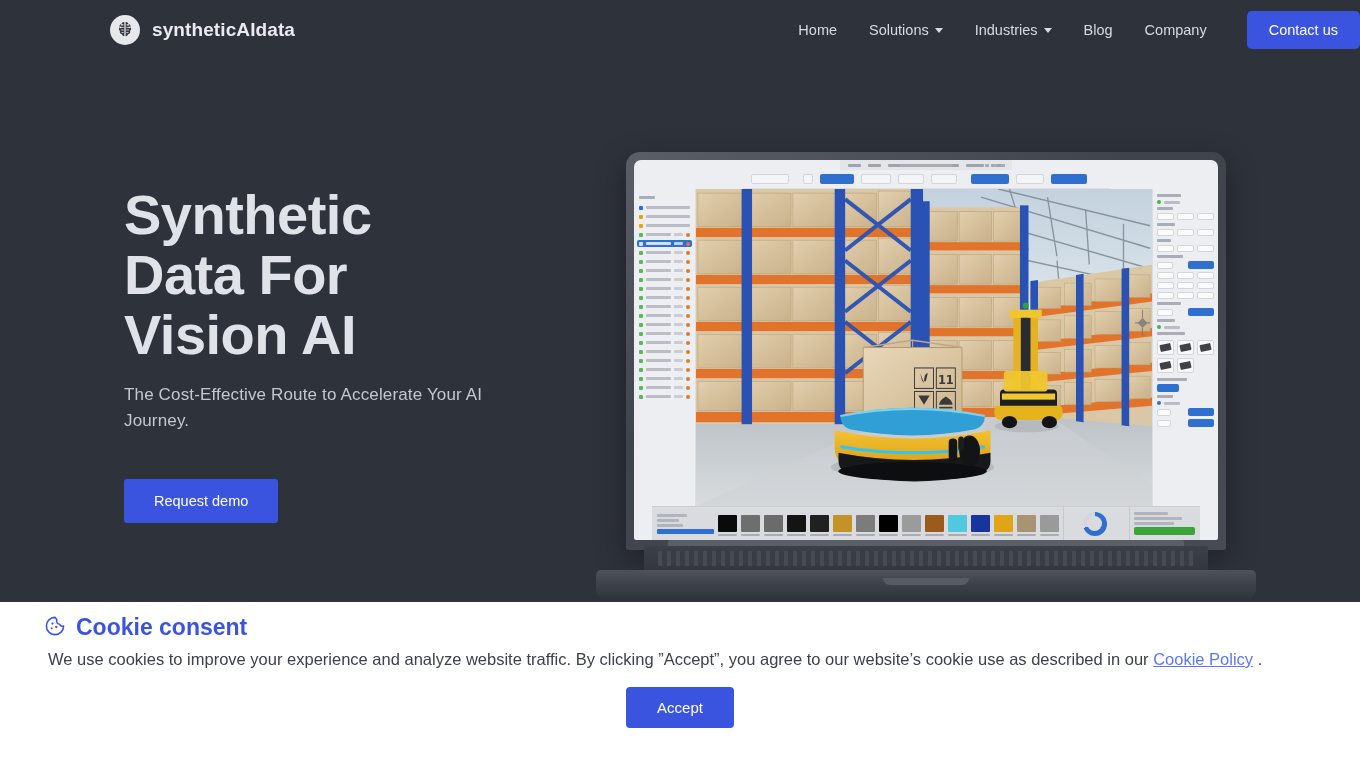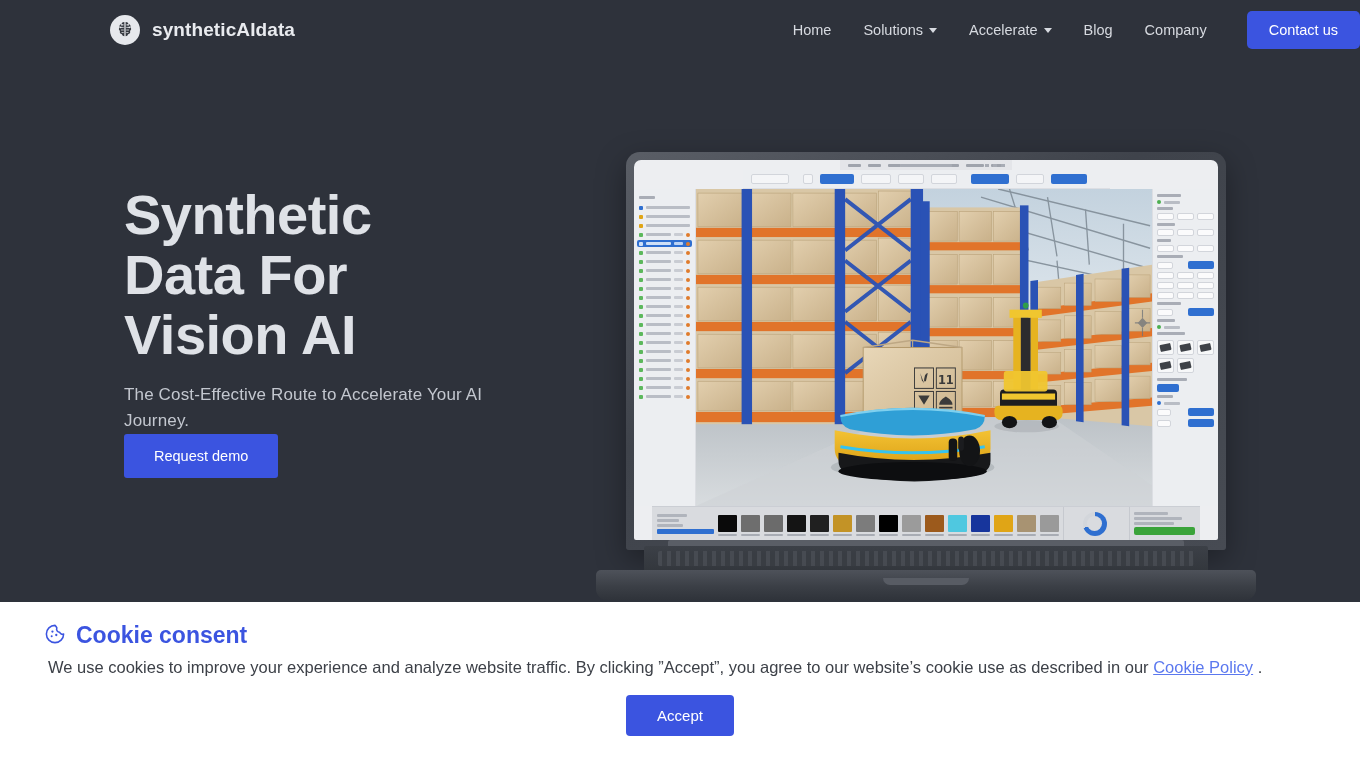--- a/index.html
+++ b/index.html
@@ -59,21 +59,21 @@
   .hero-copy { position:absolute; left:124px; top:185px; width:470px; }
   .hero-title {
     color:#dfe2e7; font-size:56px; line-height:60px; font-weight:700;
     letter-spacing:-.5px;
   }
   .hero-sub {
     margin-top:17px; color:#c3c7cf; font-size:17px; line-height:26px;
     max-width:390px; letter-spacing:.15px;
   }
   .hero-btn {
-    display:inline-block;
+    margin-top:45px; display:inline-block;
     background:#3b54e0; color:#fff; font-size:14.5px;
     border-radius:3px; padding:14px 30px; cursor:pointer;
   }
 
   
   .laptop { position:absolute; left:596px; top:152px; width:660px; height:448px; }
   .lid {
     position:absolute; left:30px; top:0; width:600px; height:398px;
     background:linear-gradient(150deg,#5a5e66 0%,#3f434b 40%,#474b53 100%);
     border-radius:14px 14px 3px 3px;
@@ -196,21 +196,21 @@
     background:#5a5e66; border-radius:2px 2px 0 0;
   }
 
   
   .cookie {
     position:absolute; left:0; top:602px; width:1360px; height:162px;
     background:#ffffff;
   }
   .cookie-head {
     display:flex; align-items:center; gap:10px;
-    margin-left:44px; padding-top:20px;
+    margin-left:44px; padding-top:12px;
   }
   .cookie-title { color:#3b54e0; font-size:23px; font-weight:700; }
   .cookie-text {
     margin:6px 48px 0 48px; color:#3d4148; font-size:16.5px; line-height:24px;
     text-align:left;
   }
   .cookie-link { color:#5b78ef; }
   .cookie-actions {
     margin-top:16px; display:flex; justify-content:center; gap:16px;
   }
@@ -245,21 +245,21 @@
 
     <div class="nav-links">
       <div class="nav-link">
         <span>Home</span>
       </div>
       <div class="nav-link">
         <span>Solutions</span>
         <span class="caret"></span>
       </div>
       <div class="nav-link">
-        <span>Accelerate</span>
+        <span>Industries</span>
         <span class="caret"></span>
       </div>
       <div class="nav-link">
         <span>Blog</span>
       </div>
       <div class="nav-link">
         <span>Company</span>
       </div>
       <div class="nav-cta">Contact us</div>
     </div>

